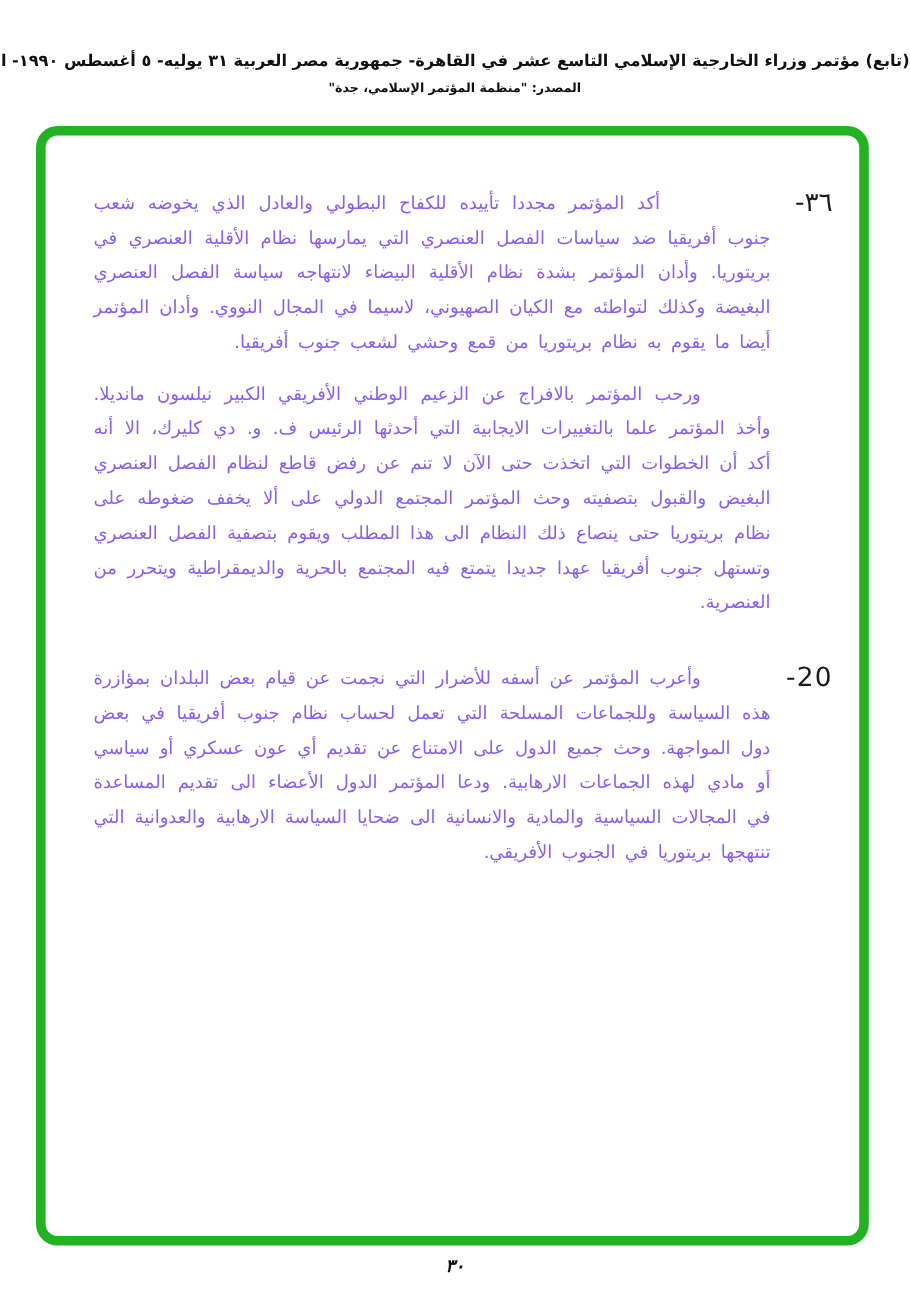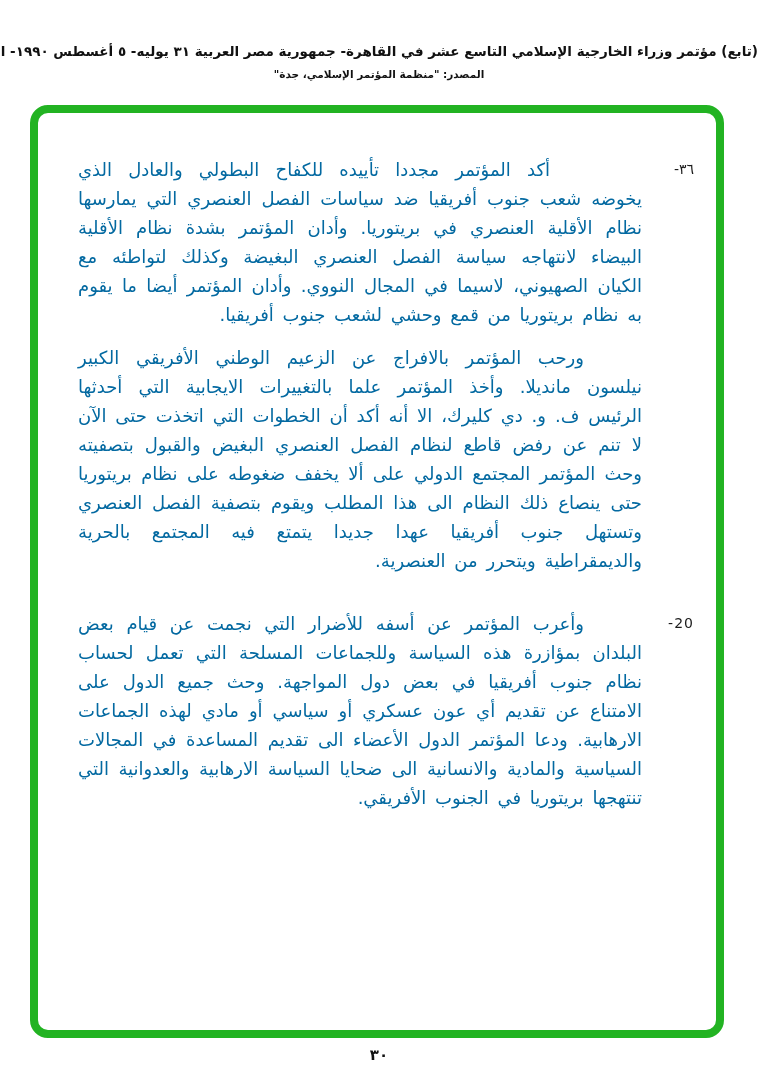--- a/index.html
+++ b/index.html
@@ -55,47 +55,48 @@
   }
   .item {
     display: flex;
     flex-direction: row;
     direction: rtl;
   }
   .item + .item { margin-top: 22px; }
   .item-number {
     flex: none;
     width: 52px;
-    font-size: 14px;
+    font-size: 22px;
     color: #1c1c1c;
     line-height: 29px;
     text-align: right;
     letter-spacing: 1px;
   }
   .item-body { flex: 1 1 auto; min-width: 0; }
   .para {
-    font-size: 18px;
-    color: #0369a1;
+    font-size: 15px;
+    color: #8b5cf6;
     line-height: 29px;
     text-align: justify;
     text-align-last: right;
     word-spacing: 3px;
     margin-bottom: 12px;
     text-indent: 58px;
   }
   .para.first { text-indent: 92px; margin-bottom: 14px; }
   
   .page-number {
     position: absolute;
     bottom: 14px; left: 0; right: 0;
     text-align: center;
     font-size: 15px;
     font-weight: bold;
     color: #111111;
     letter-spacing: 2px;
+    font-style: italic;
   }
 </style>
 </head>
 <body>
 
 <div class="page">
 
   <div class="header">
     <div class="header-line1">(تابع) مؤتمر وزراء الخارجية الإسلامي التاسع عشر في القاهرة- جمهورية مصر العربية ٣١ يوليه- ٥ أغسطس ١٩٩٠- البيان الختامي</div>
     <div class="header-line2">المصدر: "منظمة المؤتمر الإسلامي، جدة"</div>

